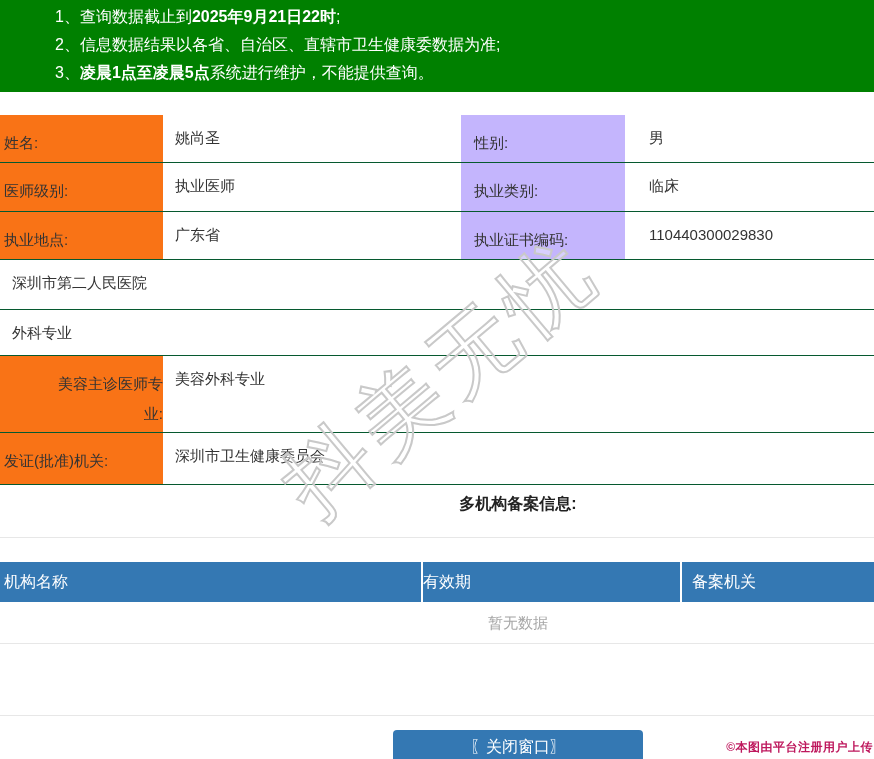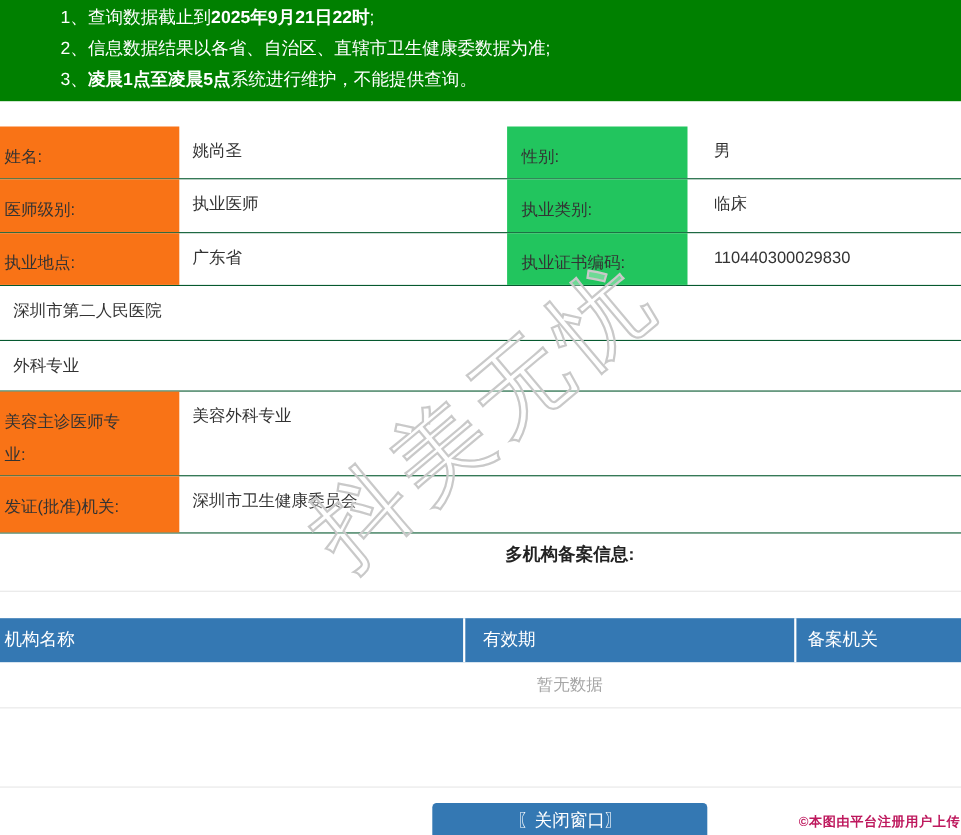--- a/index.html
+++ b/index.html
@@ -28,42 +28,42 @@
     display:flex; align-items:flex-start; width:100%;
     border-bottom:1px solid #06592f; padding-top:13px;
   }
   .r1{height:48px;} .r2{height:49px;} .r3{height:48px;}
   .r4{height:50px;} .r5{height:46px;} .r6{height:77px;} .r7{height:52px;}
   .lbl {
     width:163px; flex:none; background:#f97316; font-size:15px; color:#333;
     padding-left:4px; align-self:stretch; margin-top:-13px; padding-top:13px;
     line-height:30px; white-space:nowrap;
   }
-  .lbl.wrap { white-space:normal; }
+  .lbl.wrap { white-space:normal;text-align:right; }
   .lbl.wrap .lbl-text { display:inline-block; width:112px; }
   .val1 { width:298px; flex:none; padding-left:12px; font-size:15px; line-height:20px; }
   .lbl2 {
-    width:164px; flex:none; background:#22c55e; font-size:15px;
+    width:164px; flex:none; background:#c4b5fd; font-size:15px;
     padding-left:13px; align-self:stretch; margin-top:-13px; padding-top:13px;
     line-height:30px; white-space:nowrap;
   }
   .val2 { flex:1; padding-left:24px; font-size:15px; line-height:20px; }
   .valwide { flex:1; padding-left:12px; font-size:15px; line-height:20px; }
 
   
   .section-title {
     height:53px; padding-top:9px; text-align:center;
     font-size:16px; font-weight:bold; color:#222;
     border-bottom:1px solid #e7e7e7;
   }
   .gap24 { height:24px; }
   .filing-header { display:flex; height:40px; background:#3478b3; }
   .fcol { color:#fff; font-size:16px; line-height:40px; }
   .fcol1 { width:423px; border-right:2px solid #fff; padding-left:4px; }
-  .fcol2 { width:301px; border-right:2px solid #fff; padding-left:16px; }
+  .fcol2 { width:259px; border-right:2px solid #fff; padding-left:0; }
   .fcol3 { flex:1; padding-left:10px; }
   .empty-row {
     height:42px; line-height:42px; text-align:center;
     color:#a6a6a6; font-size:15px; border-bottom:1px solid #e7e7e7;
   }
   .pager-space { height:72px; border-bottom:1px solid #e7e7e7; }
 
   
   .footer { padding-top:14px; }
   .close-btn {

